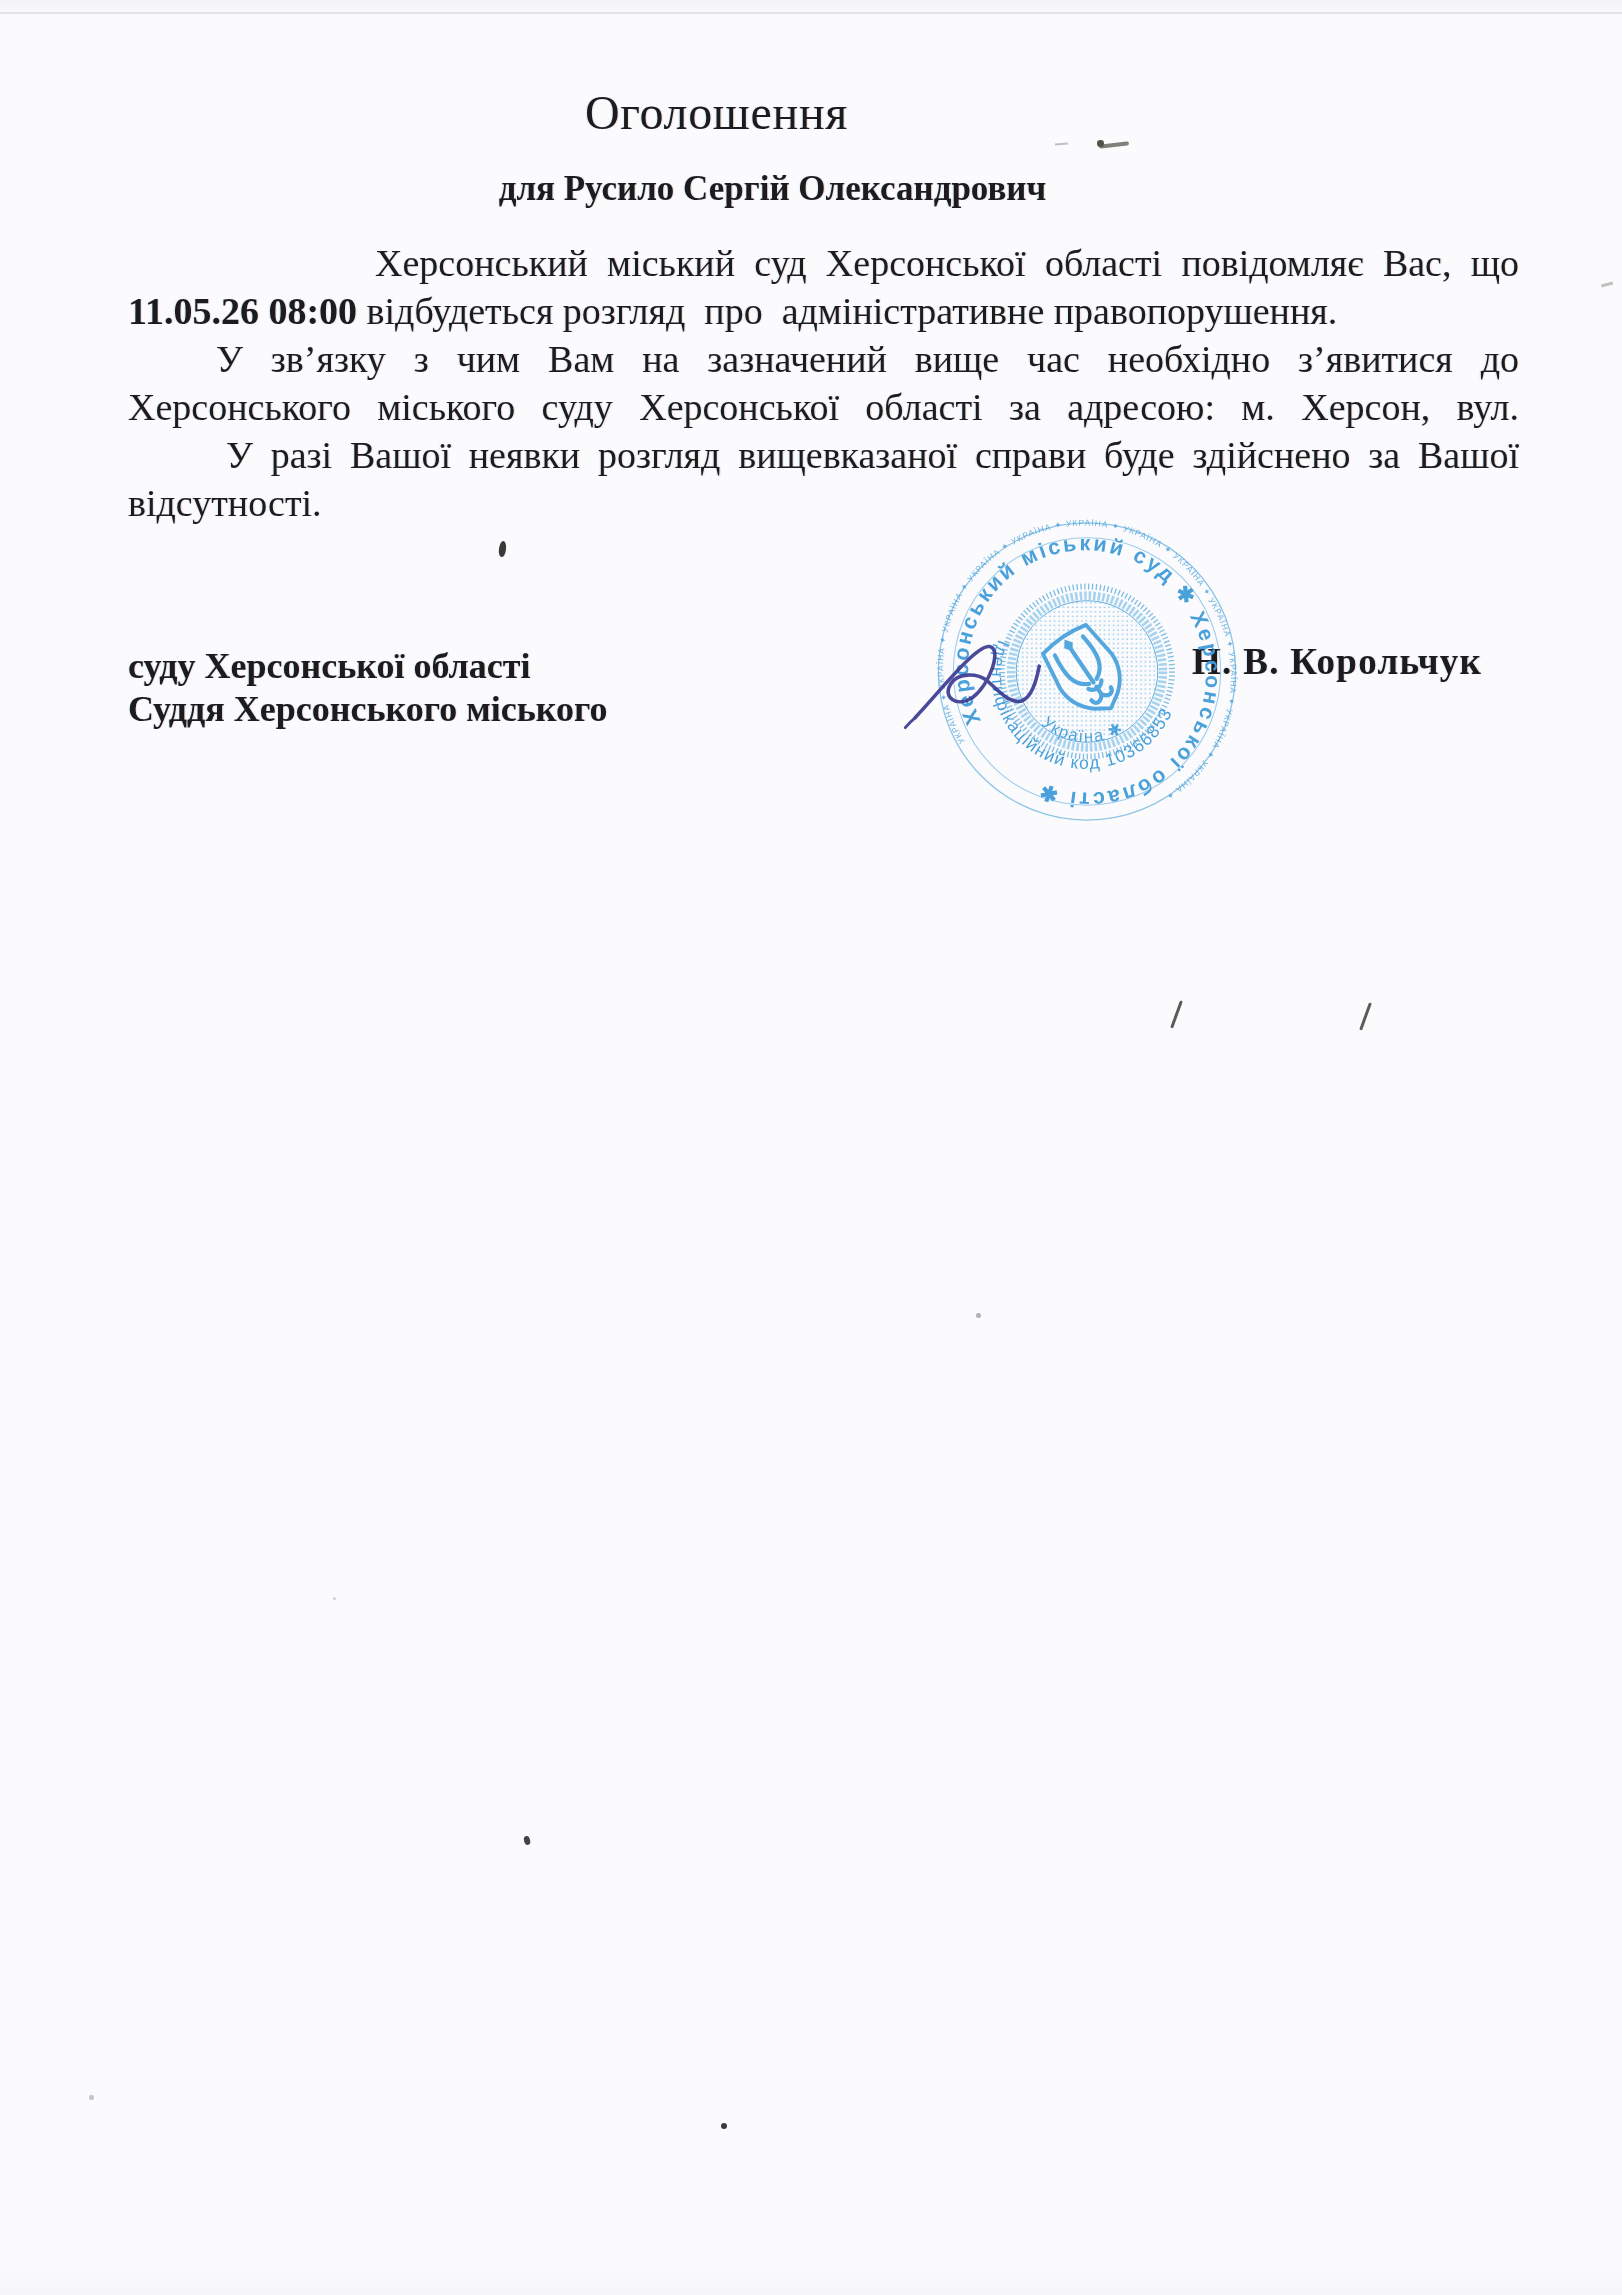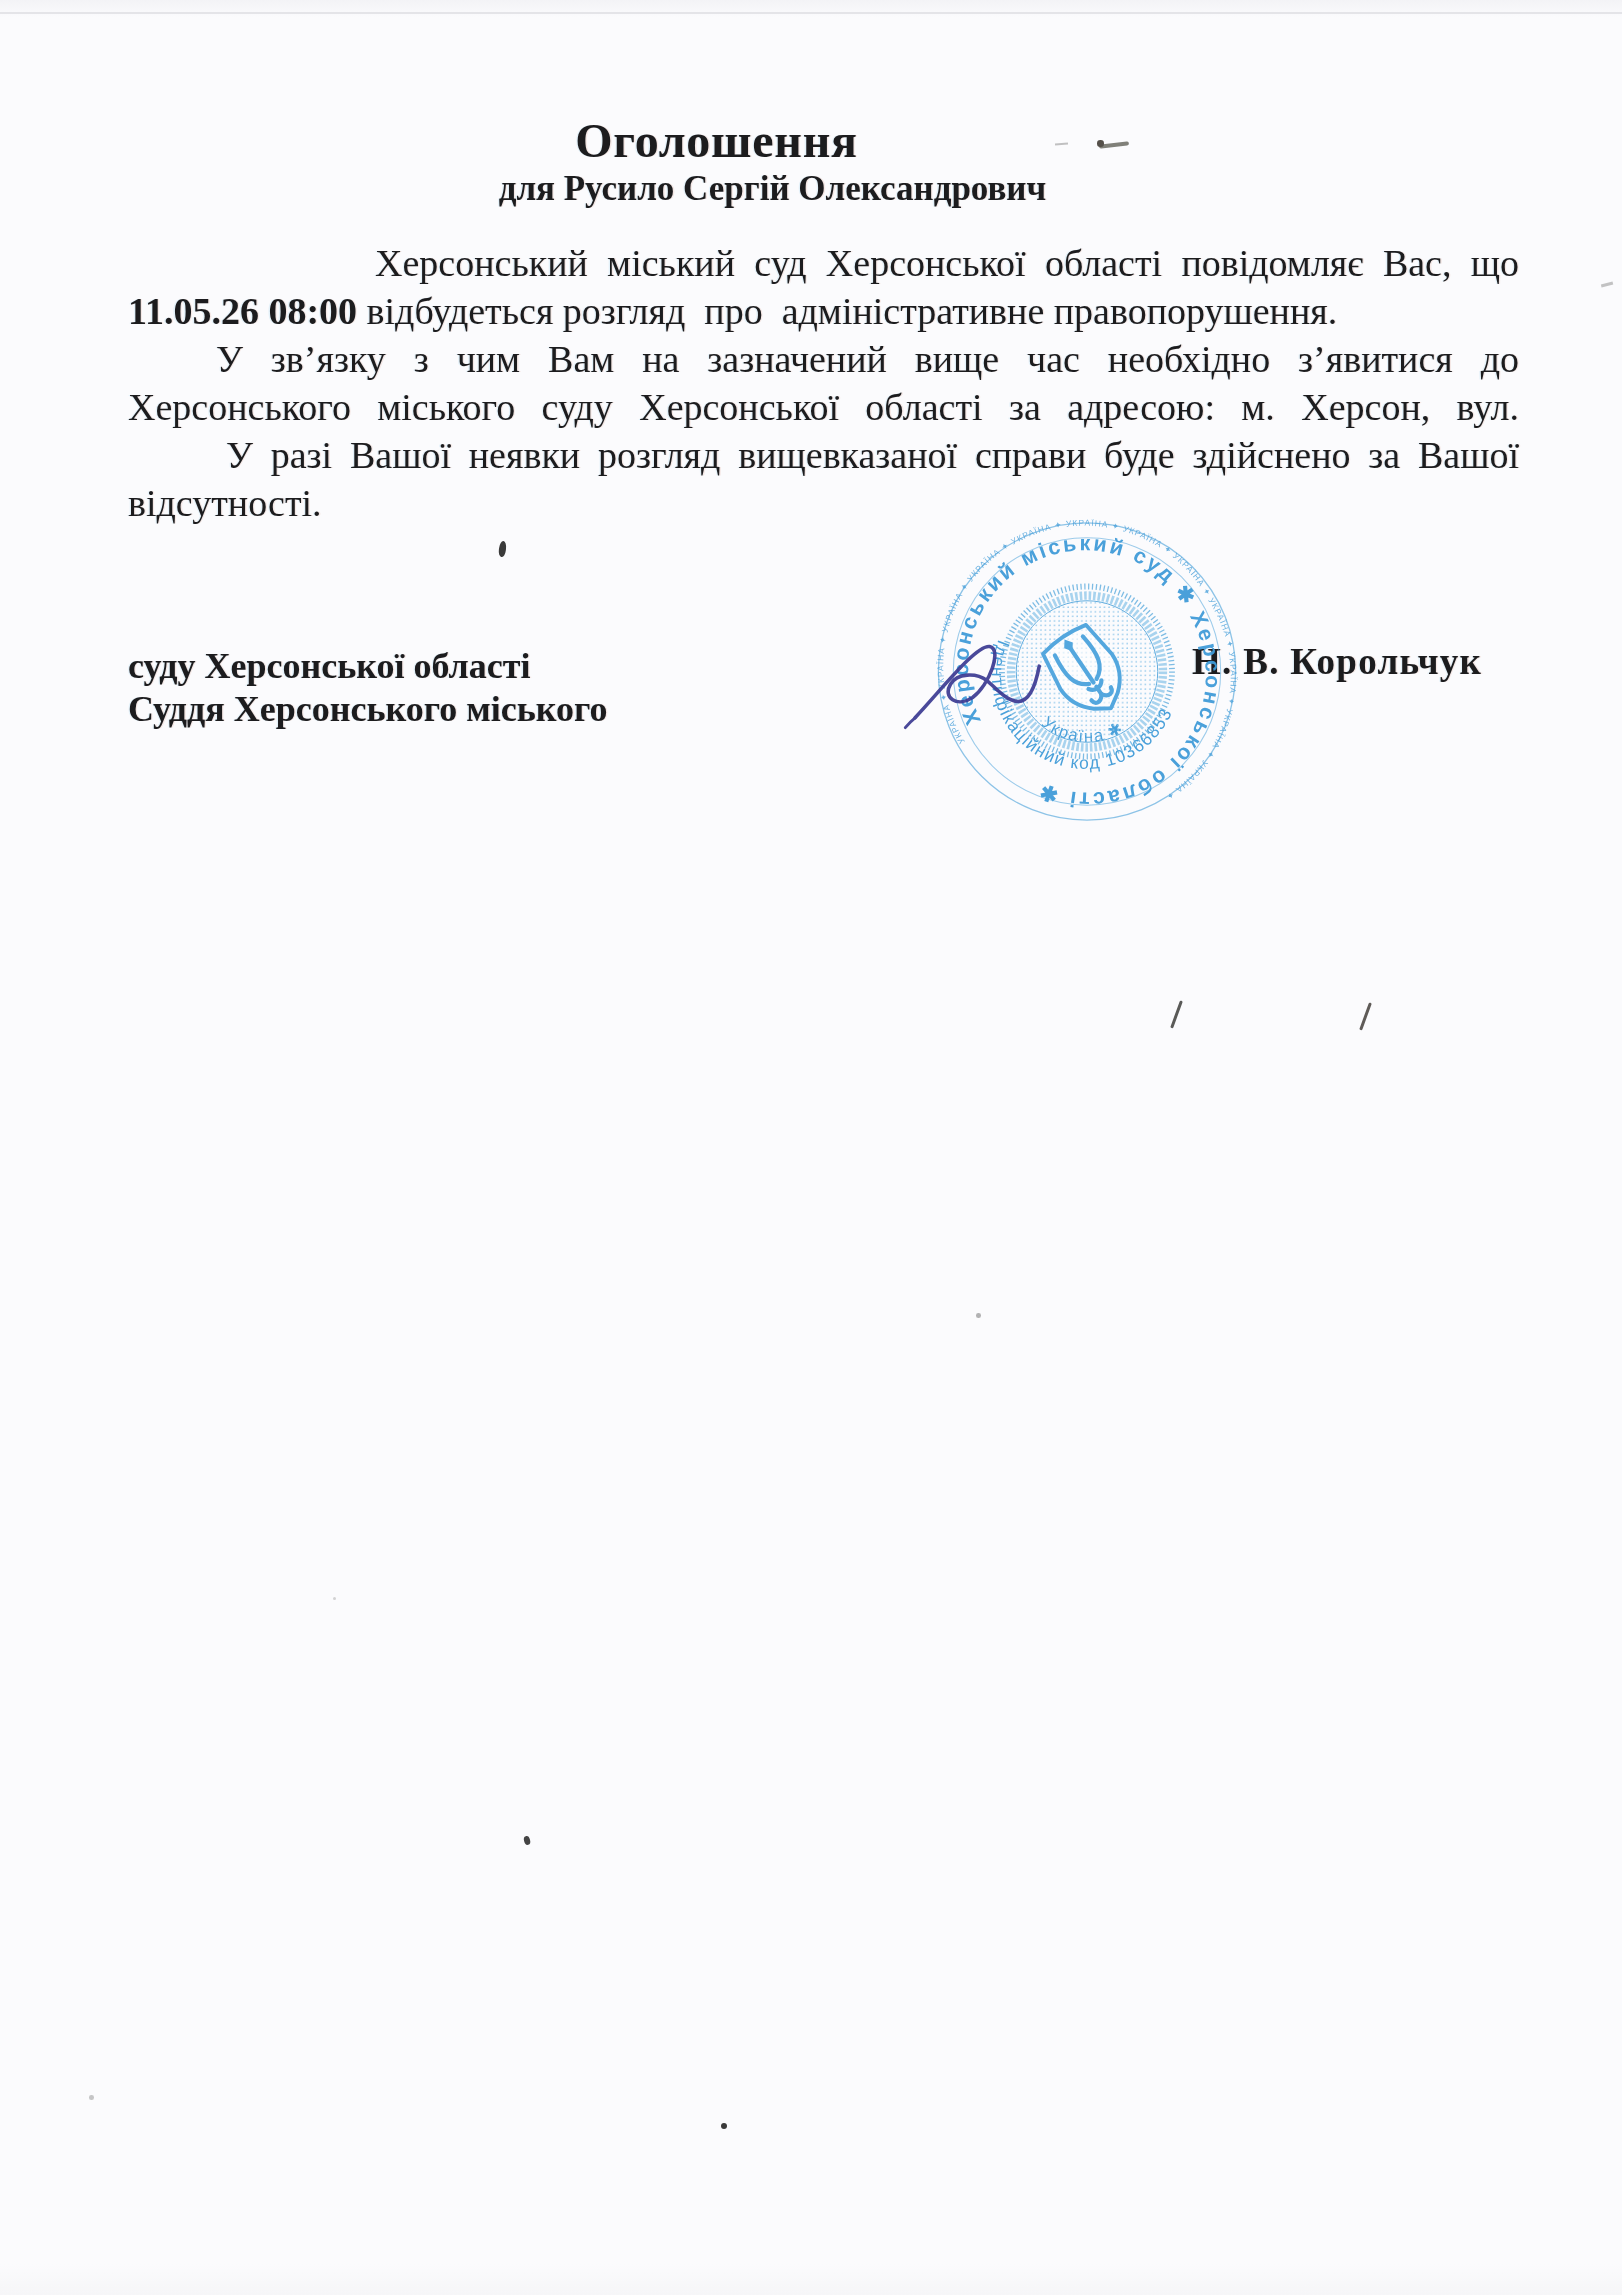--- a/index.html
+++ b/index.html
@@ -10,21 +10,21 @@
     color:#1c1c1e;
     position:relative;
     overflow:hidden;
   }
   .page{position:absolute;inset:0;background:linear-gradient(#f3f3f6 0px,#fbfbfd 17px 2264px,#f6f6f8 2295px);}
   .scan-line{position:absolute;left:0;top:11.8px;width:1623px;height:2px;background:#e4e4e8;}
   .scanned{ text-shadow: 1.3px 0 0 rgba(190,70,25,.10), -1.3px 0 0 rgba(30,160,220,.10); }
 
   .title{
     position:absolute;left:0;top:85px;width:1433px;
-    text-align:center;font-size:48px;font-weight:bold;letter-spacing:0.7px;margin-top:28px;
+    text-align:center;font-size:48px;font-weight:normal;letter-spacing:0.7px;
   }
   .subtitle{
     position:absolute;left:-39px;top:169px;width:1623px;
     text-align:center;font-size:35px;font-weight:bold;
   }
   .body-text{
     position:absolute;left:128px;top:239px;width:1391px;
     font-size:38px;line-height:48px;
   }
   .line{text-align:justify;text-align-last:justify;white-space:normal;}

